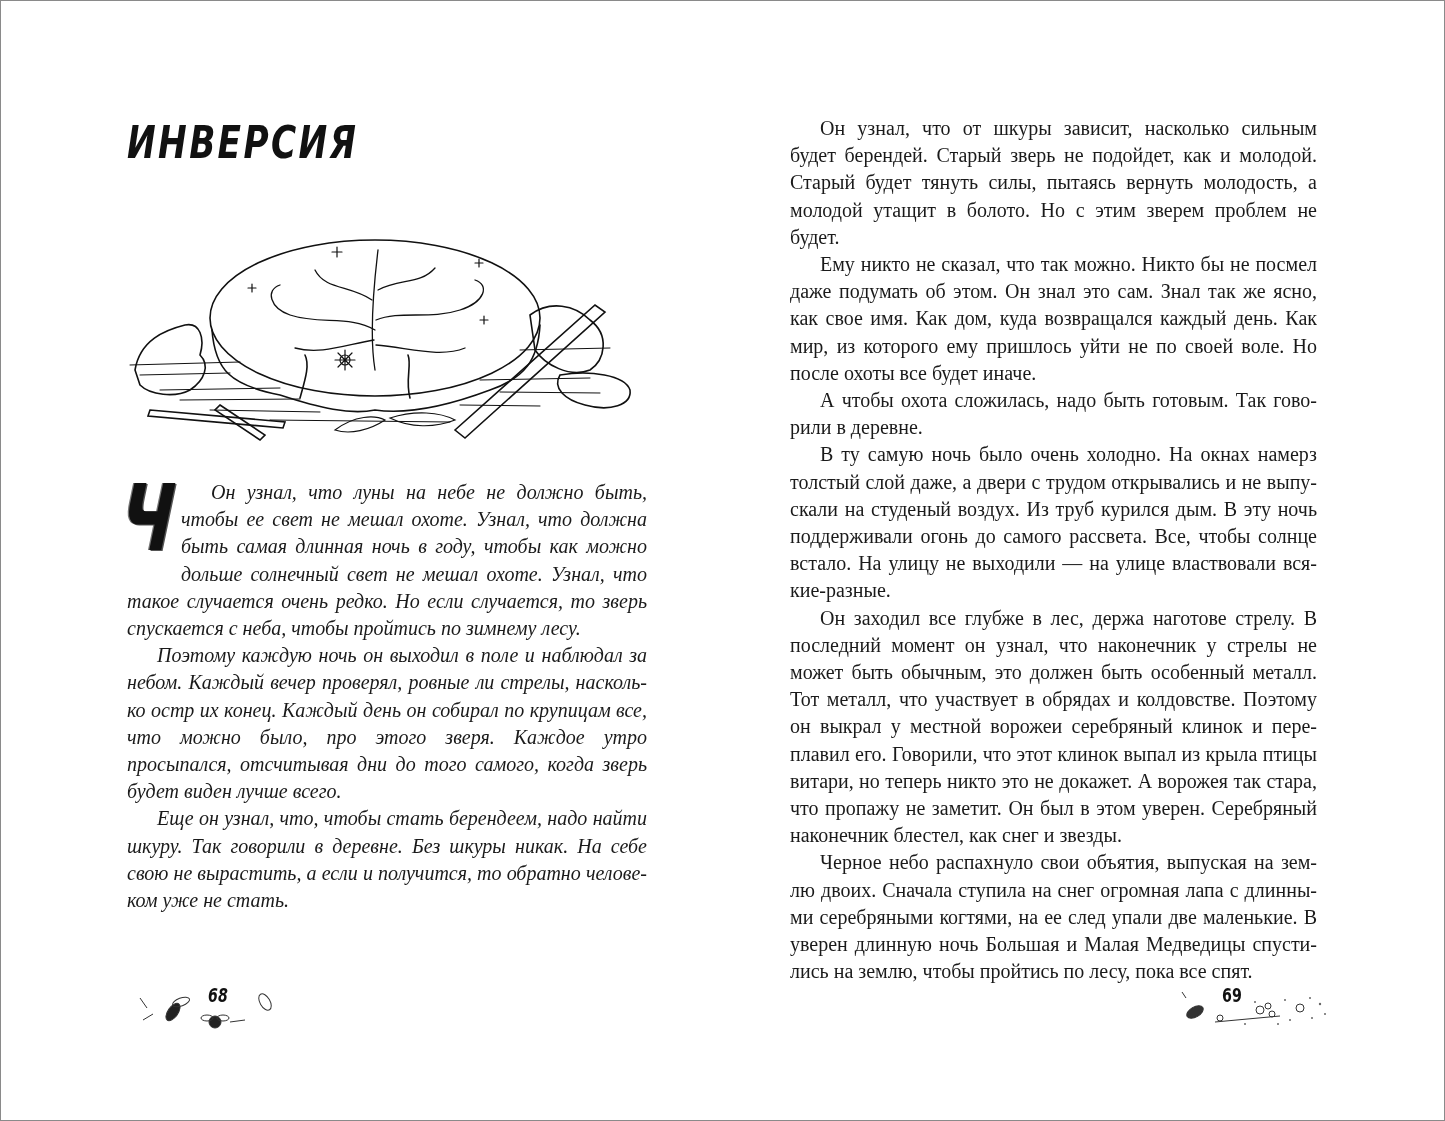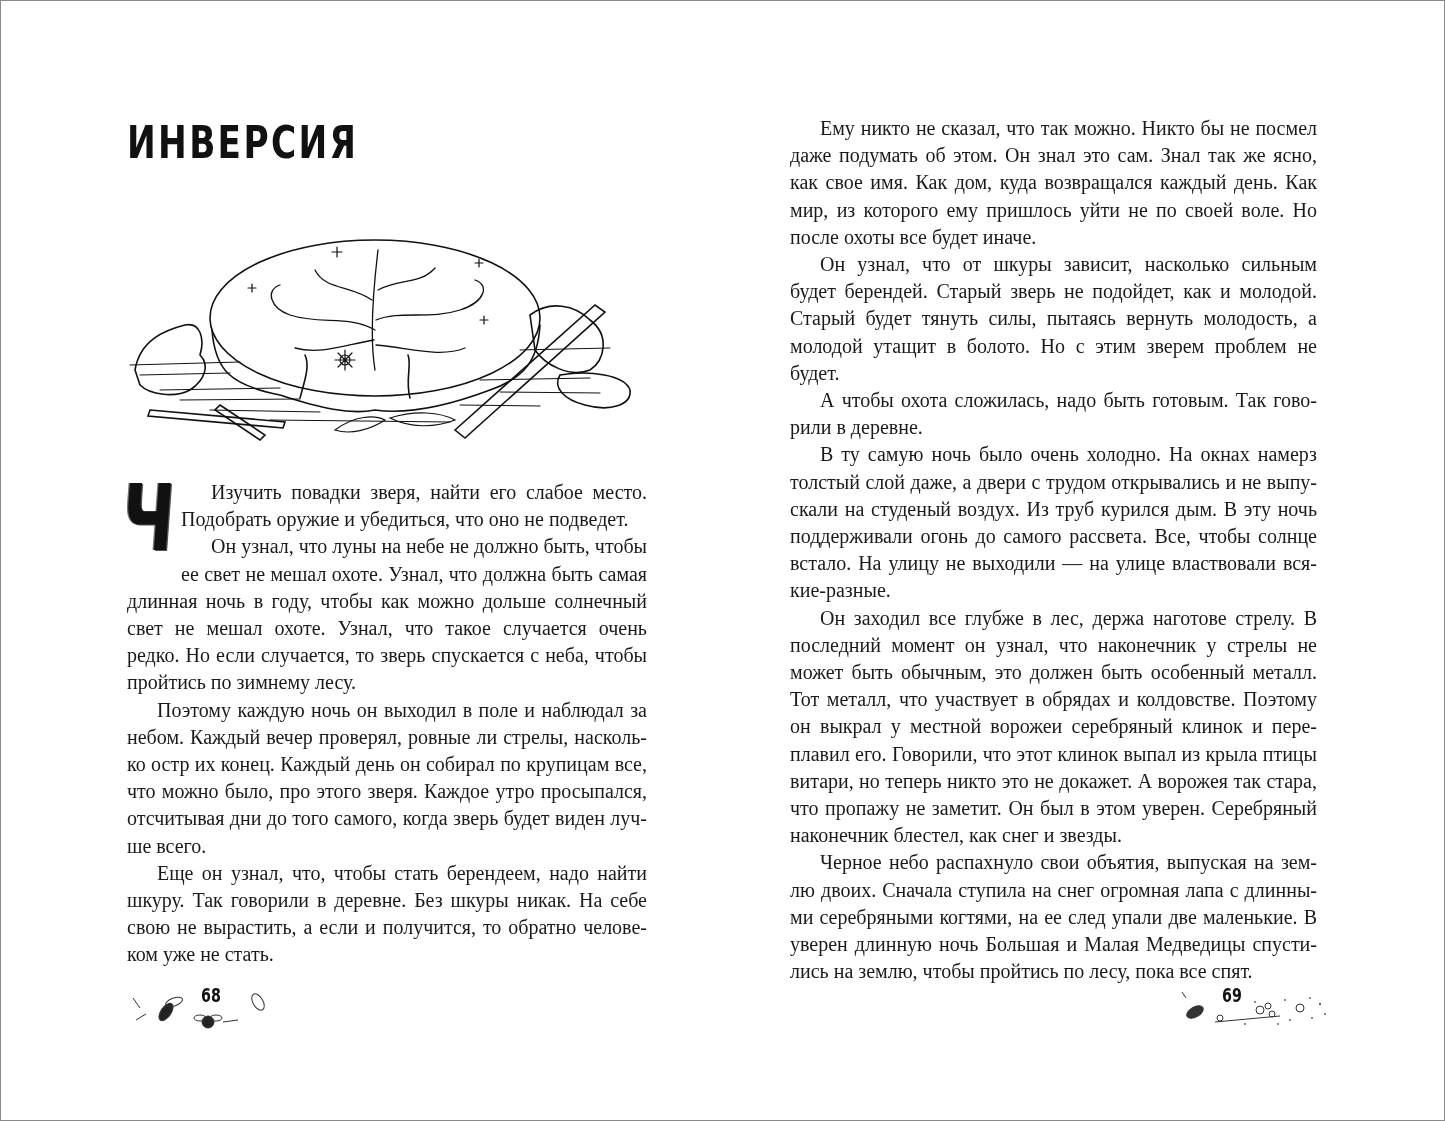--- a/index.html
+++ b/index.html
@@ -8,21 +8,21 @@
     position: relative; overflow: hidden;
     font-family: "Liberation Serif", "DejaVu Serif", serif;
     color: #1a1a1a;
   }
   .frame {
     position: absolute; left: 0; top: 0; width: 1443px; height: 1119px;
     border-top: 1px solid #8a8a8a; border-left: 1px solid #8a8a8a;
     border-right: 1px solid #8a8a8a; border-bottom: 1px solid #8a8a8a;
   }
   .page { position: absolute; top: 0; height: 1121px; }
-  .page-left { left: 0; width: 722px; }
+  .page-left { left: 0; width: 722px; font-style: italic; }
   .page-right { left: 722px; width: 723px; }
 
   .chapter-title {
     position: absolute; left: 127px; top: 121px;
     font-family: "DejaVu Sans", sans-serif;
     font-weight: bold; font-size: 44px; letter-spacing: 3px;
     transform: scaleX(0.78); transform-origin: left top;
     color: #111; line-height: 1;
   }
 
@@ -39,21 +39,21 @@
 
   .dropcap {
     float: left; font-family: "DejaVu Sans", sans-serif; font-weight: bold;
     font-size: 92px; line-height: 80px; height: 82px; width: 50px;
     margin: 0 6px 0 -2px; color: #111;
     text-shadow: 2px 1px 0 #555, -2px 0 0 #777;
     transform: scaleX(0.7) skewX(-6deg); transform-origin: left top;
   }
 
   .footer { position: absolute; top: 980px; height: 60px; width: 180px; }
-  .footer-left { left: 118px; }
+  .footer-left { left: 125px; }
   .footer-right { left: 1160px; }
   .page-number {
     position: absolute; top: 4px;
     font-family: "DejaVu Sans", sans-serif; font-weight: bold;
     font-size: 19px; transform: scaleX(0.75); transform-origin: left top; color: #111;
   }
   .footer-left .page-number { left: 83px; }
   .footer-right .page-number { left: 62px; }
   .footer svg { position: absolute; left: 0; top: 0; }
 </style>
@@ -114,21 +114,20 @@
         <path d="M360 90 L368 90 M364 86 L364 94"></path>
       </g>
 
       <path d="M215 200 C235 185 255 185 265 190 C250 200 230 205 215 200 Z" stroke-width="1.2"></path>
       <path d="M270 188 C295 180 320 182 335 190 C315 198 290 198 270 188 Z" stroke-width="1.2"></path>
     </svg>
   </div>
 
   <div class="text-block left-text">
     <span class="dropcap">Ч</span>
-    <p>Изучить повадки зверя, найти его слабое место. Подо­брать оружие и убедиться, что оно не подведет.</p>
     <p>Он узнал, что луны на небе не должно быть, чтобы ее свет не мешал охоте. Узнал, что должна быть самая длинная ночь в году, чтобы как можно дольше солнечный свет не ме­шал охоте. Узнал, что такое случается очень редко. Но если случается, то зверь спускается с неба, чтобы пройтись по зимнему лесу.</p>
     <p>Поэтому каждую ночь он выходил в поле и наблюдал за небом. Каждый вечер проверял, ровные ли стрелы, насколь­ко остр их конец. Каждый день он собирал по крупицам все, что можно было, про этого зверя. Каждое утро просыпался, отсчитывая дни до того самого, когда зверь будет виден луч­ше всего.</p>
     <p>Еще он узнал, что, чтобы стать берендеем, надо найти шкуру. Так говорили в деревне. Без шкуры никак. На себе свою не вырастить, а если и получится, то обратно челове­ком уже не стать.</p>
   </div>
 
   <div class="footer footer-left">
     <svg width="180" height="60" fill="#222" stroke="#333" stroke-width="1">
       <ellipse cx="48" cy="32" rx="5" ry="10" transform="rotate(35 48 32)"></ellipse>
       <ellipse cx="56" cy="22" rx="9" ry="4" fill="none" transform="rotate(-20 56 22)"></ellipse>
       <ellipse cx="90" cy="42" rx="6" ry="6"></ellipse>
@@ -137,22 +136,22 @@
       <ellipse cx="140" cy="22" rx="5" ry="9" fill="none" transform="rotate(-30 140 22)"></ellipse>
       <path d="M105 42 L120 40"></path>
       <path d="M15 18 L22 28 M18 40 L28 34" fill="none"></path>
     </svg>
     <div class="page-number">68</div>
   </div>
 </div>
 
 <div class="page page-right">
   <div class="text-block right-text" style="left:68px;">
+    <p>Он узнал, что от шкуры зависит, насколько сильным будет берендей. Старый зверь не подойдет, как и молодой. Старый будет тянуть силы, пытаясь вернуть молодость, а молодой утащит в болото. Но с этим зверем проблем не будет.</p>
     <p>Ему никто не сказал, что так можно. Никто бы не посмел даже подумать об этом. Он знал это сам. Знал так же ясно, как свое имя. Как дом, куда возвращался каждый день. Как мир, из которого ему пришлось уйти не по своей воле. Но после охоты все будет иначе.</p>
-    <p>Он узнал, что от шкуры зависит, насколько сильным будет берендей. Старый зверь не подойдет, как и молодой. Старый будет тянуть силы, пытаясь вернуть молодость, а молодой утащит в болото. Но с этим зверем проблем не будет.</p>
     <p>А чтобы охота сложилась, надо быть готовым. Так гово­рили в деревне.</p>
     <p>В ту самую ночь было очень холодно. На окнах намерз толстый слой даже, а двери с трудом открывались и не выпу­скали на студеный воздух. Из труб курился дым. В эту ночь поддерживали огонь до самого рассвета. Все, чтобы солнце встало. На улицу не выходили — на улице властвовали вся­кие-разные.</p>
     <p>Он заходил все глубже в лес, держа наготове стрелу. В последний момент он узнал, что наконечник у стрелы не может быть обычным, это должен быть особенный металл. Тот металл, что участвует в обрядах и колдовстве. Поэтому он выкрал у местной ворожеи серебряный клинок и пере­плавил его. Говорили, что этот клинок выпал из крыла пти­цы витари, но теперь никто это не докажет. А ворожея так стара, что пропажу не заметит. Он был в этом уверен. Сере­бряный наконечник блестел, как снег и звезды.</p>
     <p>Черное небо распахнуло свои объятия, выпуская на зем­лю двоих. Сначала ступила на снег огромная лапа с длинны­ми серебряными когтями, на ее след упали две маленькие. В уверен длинную ночь Большая и Малая Медведицы спусти­лись на землю, чтобы пройтись по лесу, пока все спят.</p>
   </div>
 </div>
 
 <div class="footer footer-right">
   <svg width="180" height="60" fill="none" stroke="#333" stroke-width="1">
     <ellipse cx="35" cy="32" rx="5" ry="9" fill="#333" transform="rotate(60 35 32)"></ellipse>

